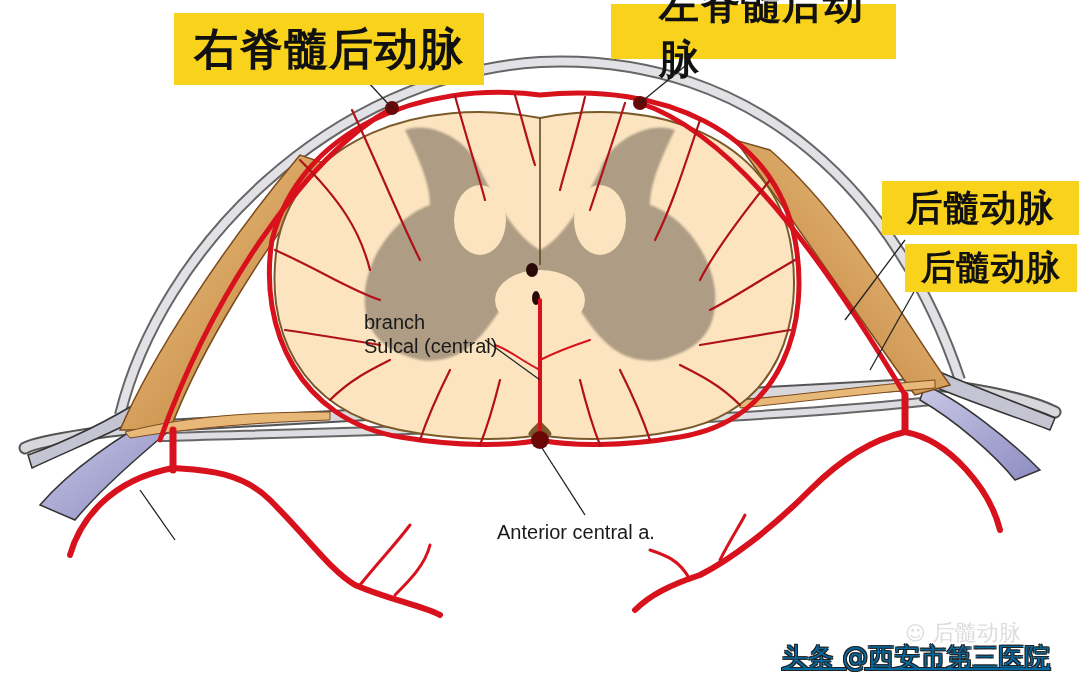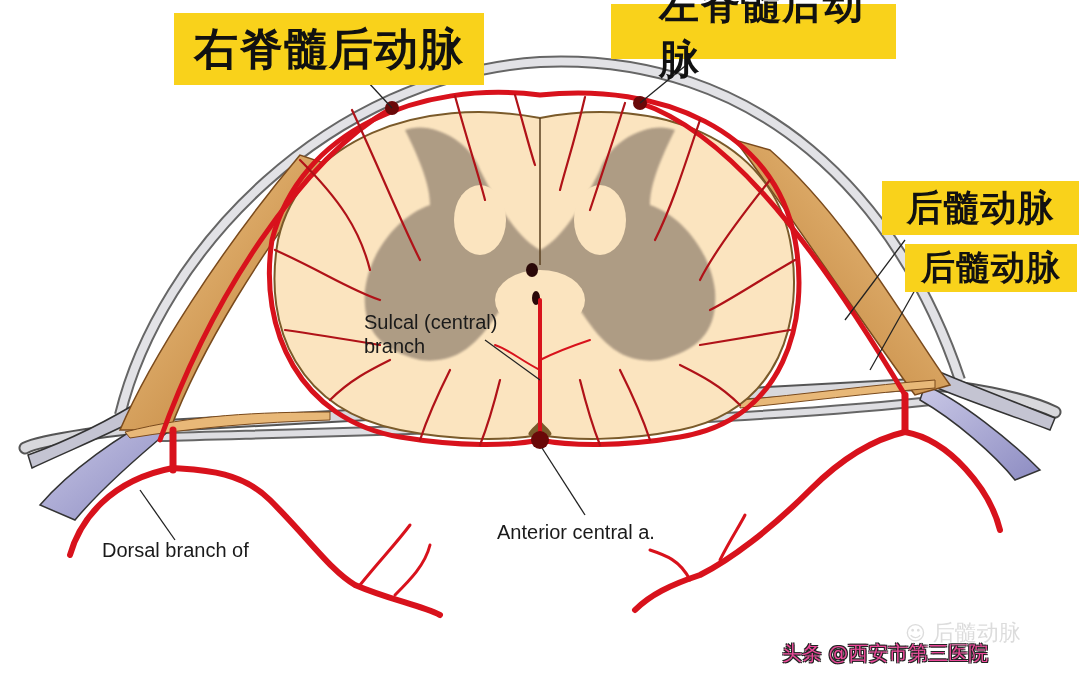--- a/index.html
+++ b/index.html
@@ -110,25 +110,24 @@
     <line x1="542" y1="448" x2="585" y2="515"></line>
   </g>
 </svg>
 
 <div class="cn-label" style="left:174px;top:13px;width:310px;height:72px;font-size:44px;">右脊髓后动脉</div>
 <div class="cn-label" style="left:611px;top:4px;width:285px;height:55px;font-size:40px;padding-left:48px;">左脊髓后动脉</div>
 <div class="cn-label" style="left:882px;top:181px;width:197px;height:54px;font-size:36px;">后髓动脉</div>
 <div class="cn-label" style="left:905px;top:244px;width:172px;height:48px;font-size:34px;">后髓动脉</div>
 
 <div class="en-label" style="left:364px;top:310px;">
+  <div>branch</div>
   <div>Sulcal (central)</div>
-  <div>branch</div>
 </div>
 <div class="en-label" style="left:102px;top:538px;">
-  <div>Dorsal branch of</div>
 </div>
 <div class="en-label" style="left:497px;top:520px;">Anterior central a.</div>
 
 <div class="watermark" style="left:905px;top:618px;font-size:22px;color:#dcdcdc;">
   <span style="font-size:20px;">☺</span>
   <span>后髓动脉</span>
 </div>
-<div class="watermark" style="left:782px;top:640px;font-size:20px;color:#ec4899;text-shadow:1px 1px 0 #222,-1px -1px 0 #222,1px -1px 0 #222,-1px 1px 0 #222;">头条 @西安市第三医院</div>
+<div class="watermark" style="left:782px;top:640px;font-size:26px;color:#0369a1;text-shadow:1px 1px 0 #222,-1px -1px 0 #222,1px -1px 0 #222,-1px 1px 0 #222;text-decoration:underline;">头条 @西安市第三医院</div>
 
 </body></html>

